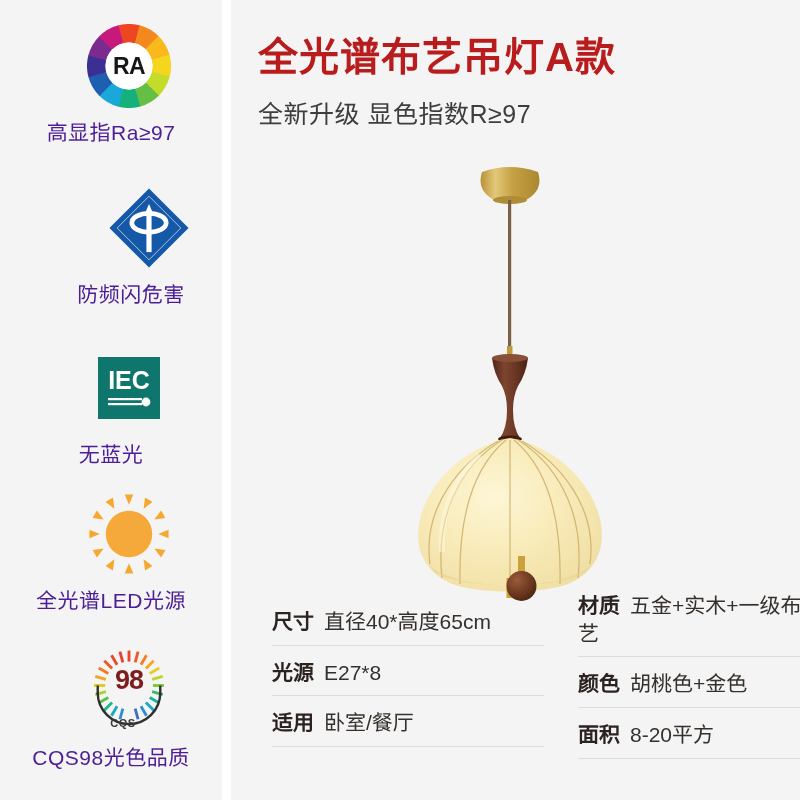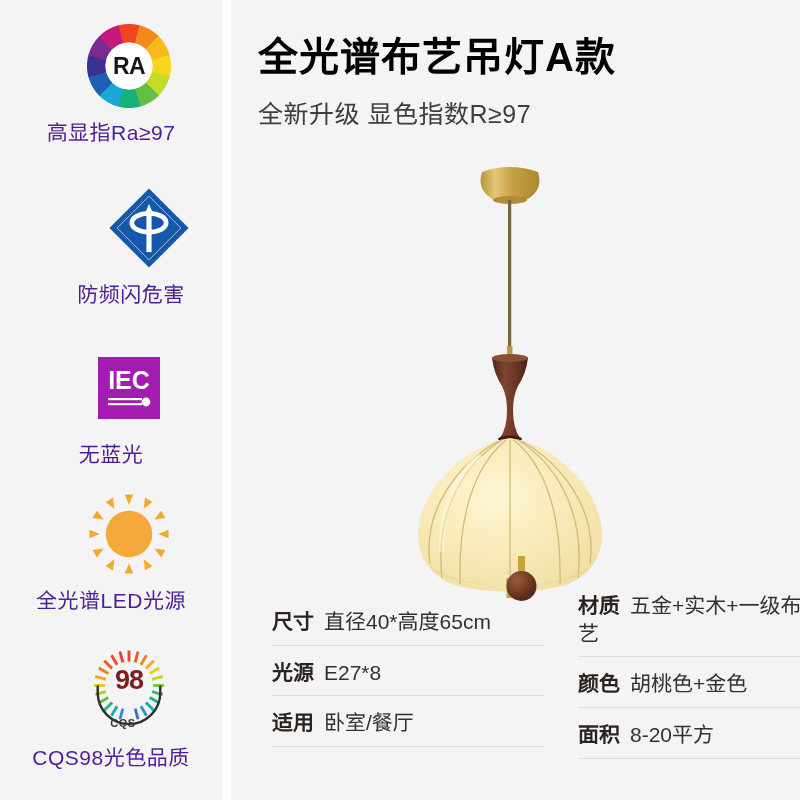--- a/index.html
+++ b/index.html
@@ -75,21 +75,21 @@
     color: #17171a;
     letter-spacing: -0.5px;
   }
 
   
   .cqc-wrap { position: relative; width: 86px; height: 86px; }
 
   
   .iec-box {
     width: 62px; height: 62px;
-    background: #a21caf;
+    background: #0f766e;
     display: flex;
     flex-direction: column;
     align-items: center;
     justify-content: center;
   }
   .iec-text {
     color: #ffffff;
     font-size: 25px;
     font-weight: bold;
     letter-spacing: 0px;
@@ -123,21 +123,21 @@
 
   
   #header {
     position: absolute;
     left: 258px; top: 34px;
     width: 520px;
   }
   #product-title {
     font-size: 40px;
     font-weight: bold;
-    color: #000000;
+    color: #b91c1c;
     letter-spacing: 1px;
     line-height: 1.15;
     margin: 0;
     white-space: nowrap;
   }
   #product-subtitle {
     font-size: 25px;
     color: #3d3d3d;
     letter-spacing: 0.5px;
     margin: 14px 0 4px 0;

